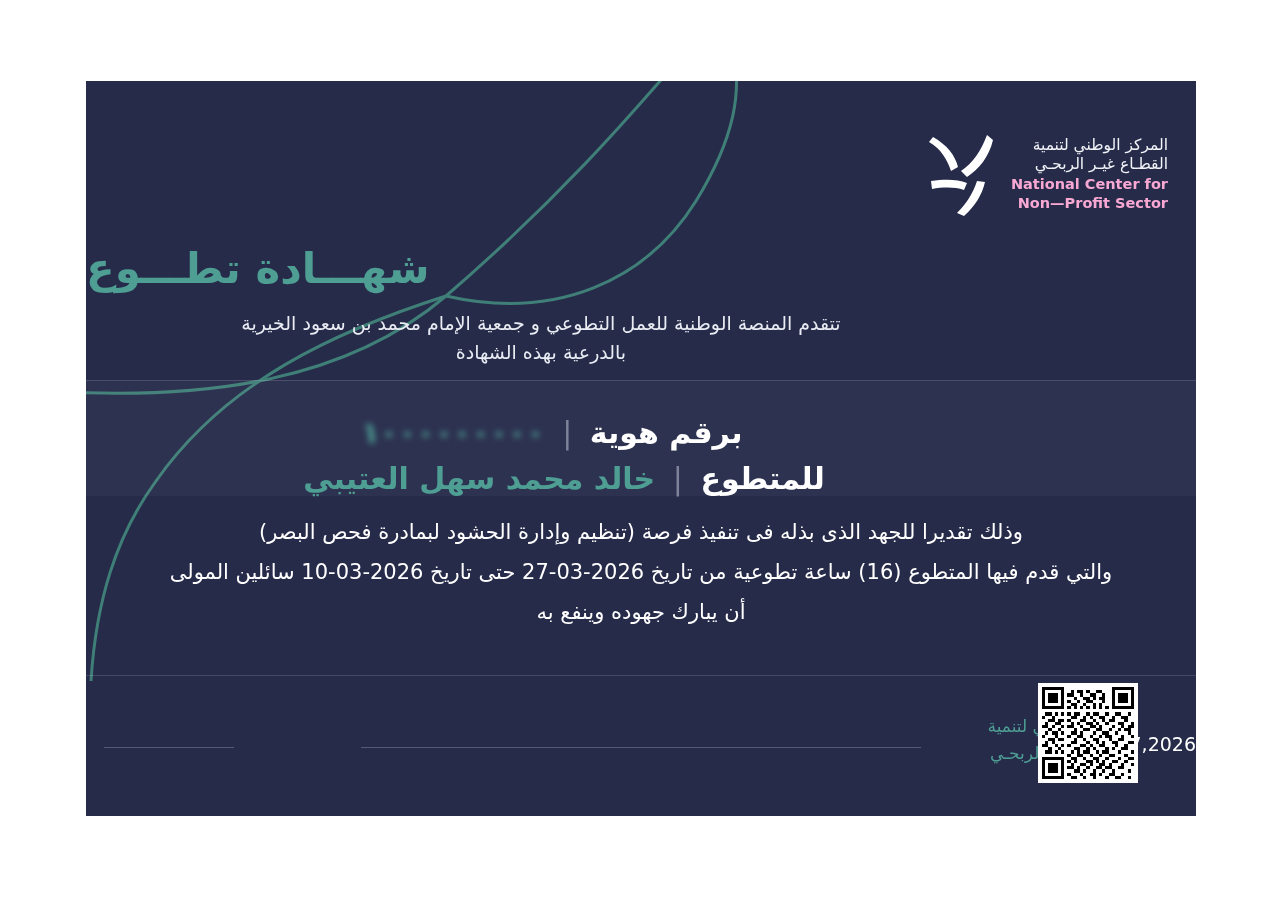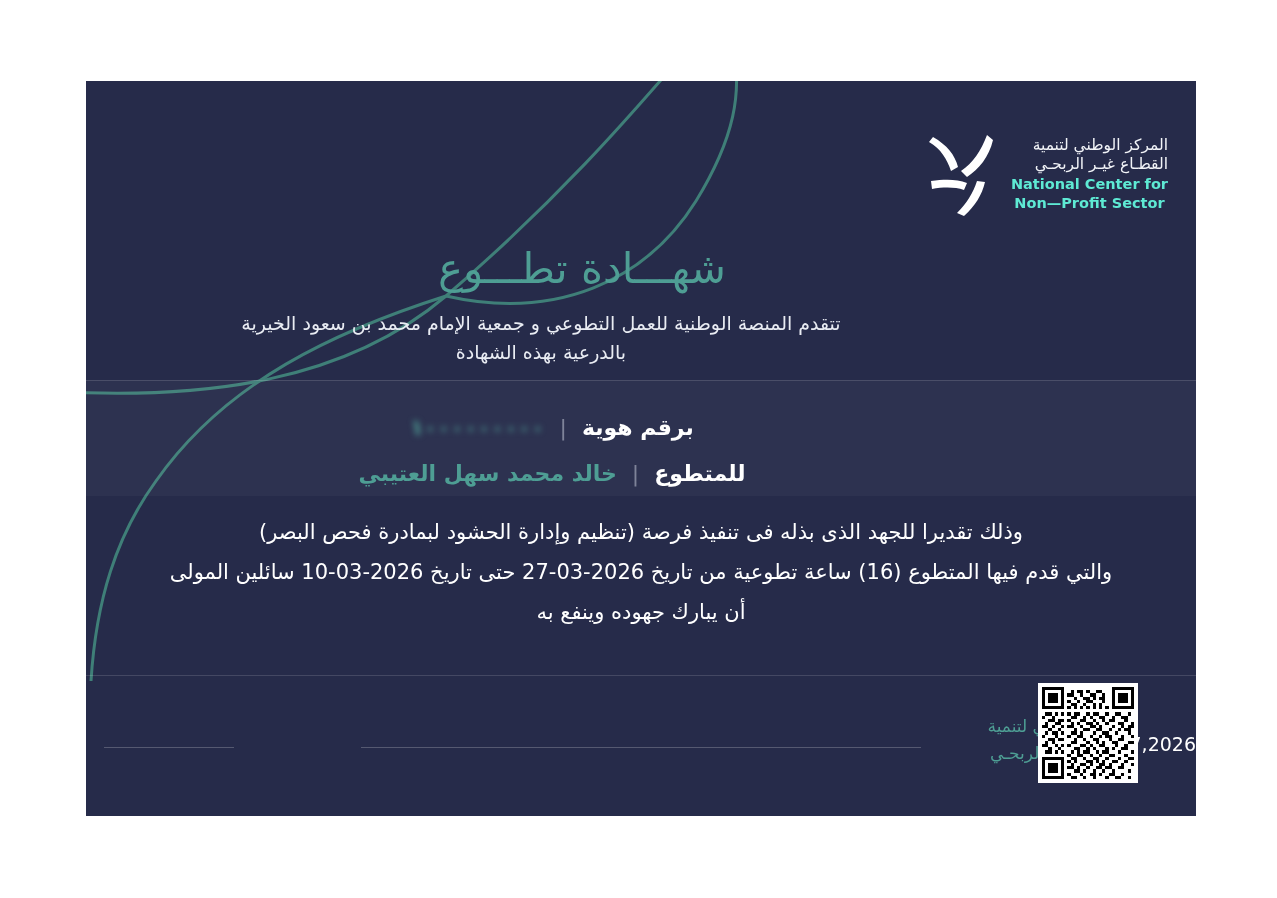--- a/index.html
+++ b/index.html
@@ -58,39 +58,39 @@
   .logo-text .ar1,
   .logo-text .ar2 {
     font-size: 15.5px;
     letter-spacing: 0.2px;
     color: #f2f4f8;
   }
   .logo-text .en1,
   .logo-text .en2 {
     font-size: 14.5px;
     font-weight: bold;
-    color: #5eead4;
+    color: #f9a8d4;
     direction: ltr;
-    text-align: center;
+    text-align: right;
   }
   .logo-mark {
     width: 74px;
     height: 86px;
     flex: 0 0 auto;
   }
 
   .title {
     position: absolute;
     top: 163px;
     left: 0;
     width: 992px;
-    text-align: center;
+    text-align: left;
     color: #4e9e94;
     font-size: 42px;
-    font-weight: normal;
+    font-weight: bold;
     letter-spacing: 1px;
   }
 
   .subtitle {
     position: absolute;
     top: 228px;
     left: 0;
     width: 910px;
     text-align: center;
     color: #e9ecf3;
@@ -115,41 +115,41 @@
     width: 1110px;
     height: 116px;
     background: rgba(255,255,255,0.035);
   }
 
   .field-row {
     position: absolute;
     left: 0;
     width: 932px;
     text-align: center;
-    font-size: 22px;
+    font-size: 30px;
     color: #ffffff;
   }
   .field-row .label {
     color: #ffffff;
     font-weight: bold;
   }
   .field-row .sep {
     color: #7e8399;
     margin: 0 8px;
   }
   .field-row .value {
     color: #4e9e94;
     font-weight: bold;
   }
   .field-row .value.blur {
     color: #4e9e94;
     filter: blur(3.2px);
   }
   .row-id { top: 334px; }
-  .row-name { top: 380px; }
+  .row-name { top: 380px; padding-left: 12px; }
 
   .body-text {
     position: absolute;
     left: 70px;
     width: 970px;
     text-align: center;
     color: #ffffff;
     font-size: 21px;
     line-height: 1.9;
   }

